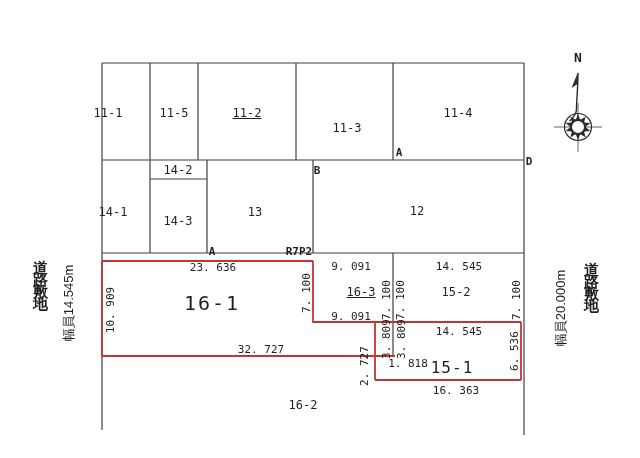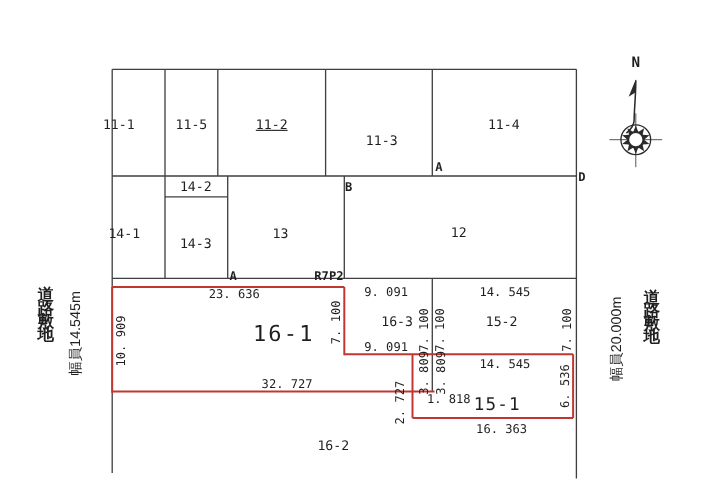--- a/index.html
+++ b/index.html
@@ -9,21 +9,21 @@
          font-family:"Liberation Sans",sans-serif;color:var(--text);}
   #plan{position:absolute;left:0;top:0;}
   .bl{stroke:var(--black);stroke-width:1.2;fill:none;}
   .rl{stroke:var(--red);stroke-width:1.8;fill:none;}
   .thin{stroke:var(--black);stroke-width:0.8;fill:none;}
   .lbl{position:absolute;transform:translate(-50%,-50%);white-space:nowrap;line-height:1;}
   .rot{transform:translate(-50%,-50%) rotate(-90deg);}
   .num{font-family:"DejaVu Sans Mono",monospace;font-size:11px;}
   .pid{font-family:"DejaVu Sans Mono",monospace;font-size:12px;}
   .pt{font-family:"DejaVu Sans Mono",monospace;font-size:11px;font-weight:bold;}
-  .big{font-family:"DejaVu Sans Mono",monospace;font-size:20px;letter-spacing:2px;margin-left:46px;}
+  .big{font-family:"DejaVu Sans Mono",monospace;font-size:20px;letter-spacing:2px;}
   .mid{font-family:"DejaVu Sans Mono",monospace;font-size:16px;letter-spacing:1px;}
   .kanji-title{font-size:16px;letter-spacing:12px;font-weight:bold;}
   .vcol{position:absolute;writing-mode:vertical-rl;text-orientation:upright;
         font-size:15px;letter-spacing:12px;font-weight:bold;transform:translate(-50%,0);}
   .wlab{font-size:13px;}
 </style>
 </head>
 <body>
 
 <div id="stage">
@@ -83,21 +83,21 @@
   <div class="lbl pid" style="left:347px;top:128px;">11-3</div>
   <div class="lbl pid" style="left:458px;top:113px;text-align:right;">11-4</div>
 
   <div class="lbl pid" style="left:113px;top:212px;">14-1</div>
   <div class="lbl pid" style="left:178px;top:170px;">14-2</div>
   <div class="lbl pid" style="left:178px;top:221px;">14-3</div>
   <div class="lbl pid" style="left:255px;top:212px;">13</div>
   <div class="lbl pid" style="left:417px;top:211px;">12</div>
 
   <div class="lbl big" style="left:212px;top:303px;">16-1</div>
-  <div class="lbl pid" style="left:361px;top:292px;">16-3</div>
+  <div class="lbl pid" style="left:361px;top:292px;text-decoration:underline;">16-3</div>
   <div class="lbl pid" style="left:456px;top:292px;">15-2</div>
   <div class="lbl mid" style="left:452px;top:348px;margin-top:20px;">15-1</div>
   <div class="lbl pid" style="left:303px;top:405px;">16-2</div>
 
   <div class="lbl pt" style="left:399px;top:152px;">A</div>
   <div class="lbl pt" style="left:317px;top:170px;">B</div>
   <div class="lbl pt" style="left:529px;top:161px;">D</div>
   <div class="lbl pt" style="left:212px;top:251px;">A</div>
   <div class="lbl pt" style="left:299px;top:251px;">R7P2</div>
 

